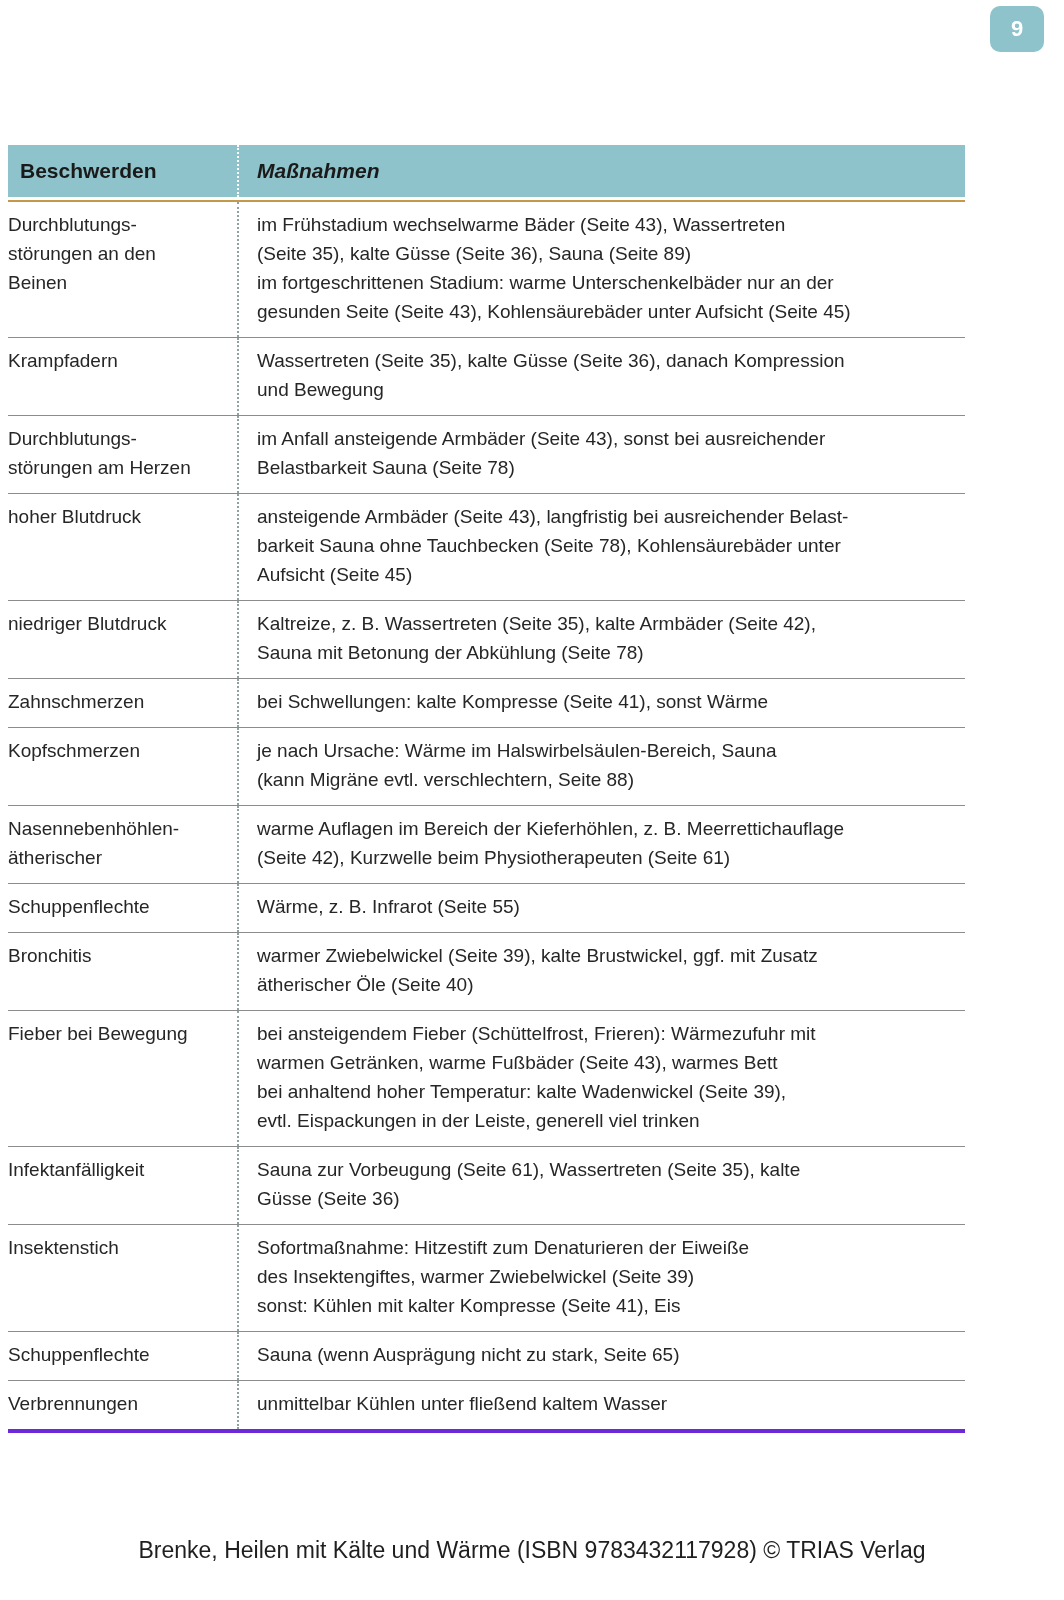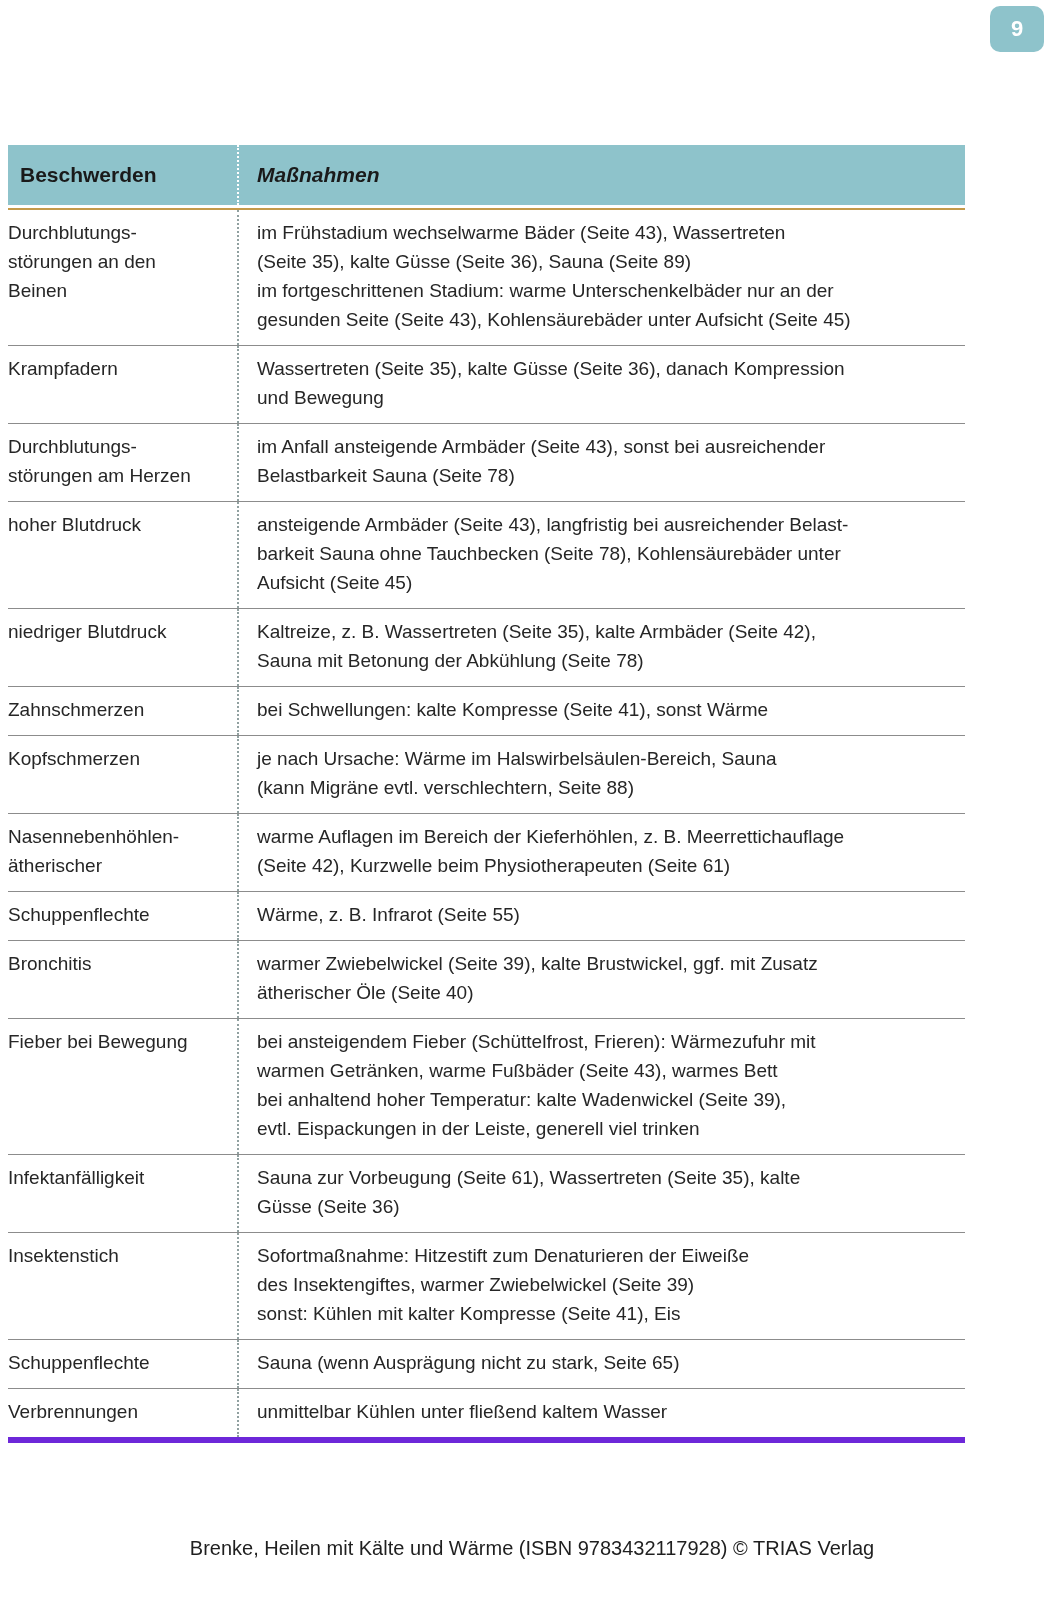--- a/index.html
+++ b/index.html
@@ -33,41 +33,41 @@
     position: absolute;
     top: 145px;
     left: 8px;
     width: 957px;
   }
 
   .thead {
     display: grid;
     grid-template-columns: 229px 1fr;
     background: #8ec3cb;
-    height: 60px;
+    height: 52px;
     font-weight: bold;
     font-size: 21px;
     color: #1a1a1a;
   }
   .th {
     display: flex;
     align-items: center;
     height: 100%;
   }
   .th.left { padding-left: 12px; }
   .th.right {
     border-left: 2px dotted #ffffff;
     padding-left: 18px;
     font-style: italic;
   }
 
   .header-gap { height: 3px; background: #ffffff; }
   .gold-line { height: 2px; background: #c49a4a; }
 
-  .tbody { border-bottom: 6px solid #6d28d9; }
+  .tbody { border-bottom: 4px solid #6d28d9; }
   .row {
     display: grid;
     grid-template-columns: 229px 1fr;
     font-size: 19px;
     line-height: 29px;
   }
   .row + .row { border-top: 1px solid #8c8c8c; }
 
   .cell {
     padding-top: 8px;
@@ -84,21 +84,21 @@
     padding-left: 18px;
     padding-right: 12px;
   }
 
   .footer {
     position: absolute;
     top: 1537px;
     left: 0;
     width: 100%;
     text-align: center;
-    font-size: 20px;
+    font-size: 23px;
     color: #1f1f1f;
   }
 </style>
 </head>
 <body>
 
 <div class="page-badge">
   <span>9</span>
 </div>
 

